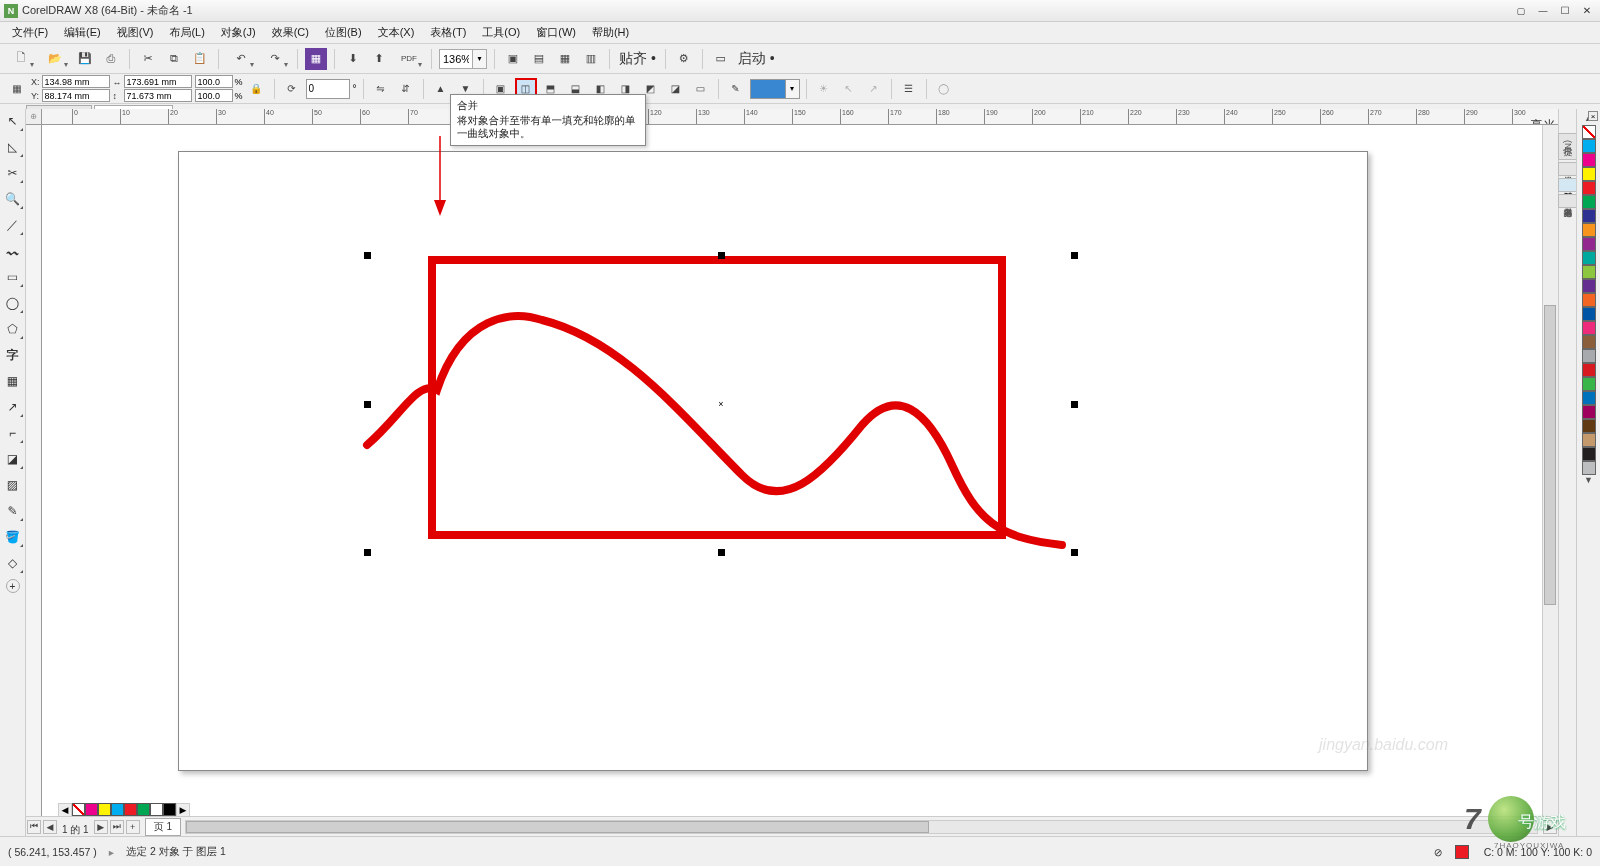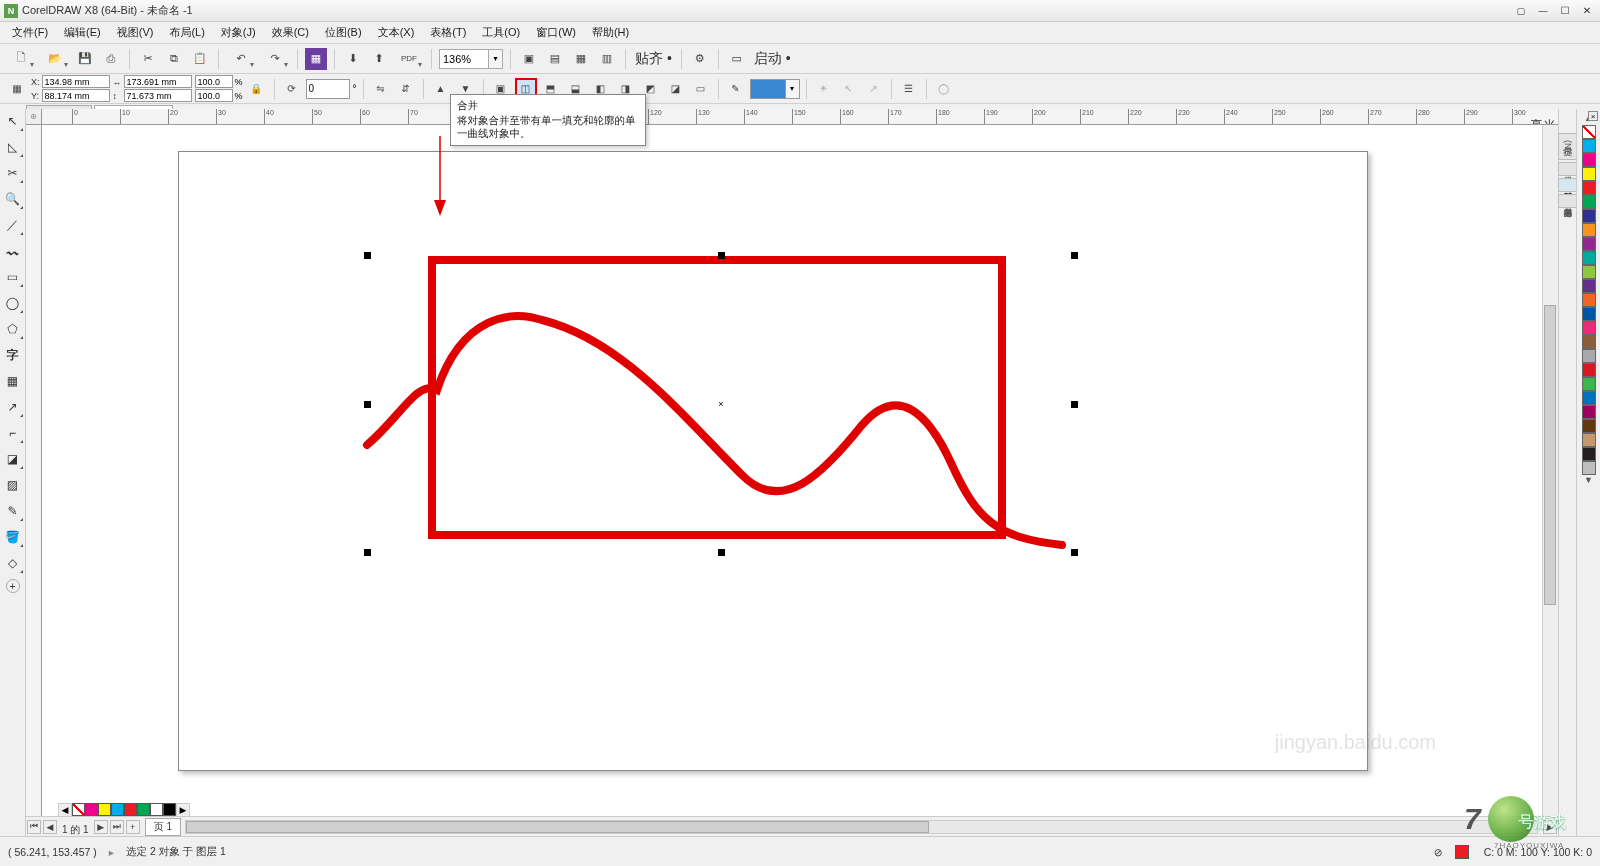--- a/index.html
+++ b/index.html
@@ -19,21 +19,21 @@
 .menubar { height: 22px; background: #f0f0f0; display: flex; align-items: center; padding: 0 4px; font-size: 11px; color: #222; border-bottom: 1px solid #d0d0d0; }
 .menubar .menu-item { padding: 2px 8px; cursor: default; }
 
 
 .toolbar { height: 30px; background: #f0f0f0; display: flex; align-items: center; padding: 0 6px; font-size: 11px; border-bottom: 1px solid #d0d0d0; gap: 4px; }
 .tbtn { width: 22px; height: 22px; display: flex; align-items: center; justify-content: center; color: #444; border: 1px solid transparent; }
 .tbtn.drop { width: 30px; position:relative; }
 .tbtn.drop::after { content:"▾"; font-size:8px; position:absolute; right:1px; bottom:0; color:#666; }
 .tsep { width: 1px; height: 20px; background: #ccc; margin: 0 3px; }
 .zoom-combo { display:flex; align-items:center; }
-.zoom-combo input { width: 50px; height: 20px; font-size: 11px; border: 1px solid #aaa; padding: 0 3px; background:#fff; }
+.zoom-combo input { width: 34px; height: 20px; font-size: 11px; border: 1px solid #aaa; padding: 0 3px; background:#fff; }
 .zoom-combo .dd { width:14px; height:20px; border:1px solid #aaa; border-left:0; background:#f5f5f5; display:flex; align-items:center; justify-content:center; font-size:8px;}
 .tlabel { font-size: 14px; color: #333; padding: 0 2px;}
 
 
 .propbar { height: 30px; background: #f0f0f0; display: flex; align-items: center; padding: 0 6px; font-size: 10px; border-bottom: 1px solid #d0d0d0; gap: 3px; position:relative; }
 .coord-grid { display: grid; grid-template-columns: auto auto; grid-template-rows: 13px 13px; gap:1px 2px; align-items:center; }
 .coord-label { font-size: 9px; color: #333; display:flex; align-items:center; gap:1px;}
 .coord-input { width: 68px; height: 13px; font-size: 9px; border: 1px solid #999; background: #fff; padding: 0 2px; }
 .pct-input { width: 38px; height: 13px; font-size: 9px; border: 1px solid #999; background: #fff; padding: 0 2px; }
 .rot-input { width: 44px; height: 20px; font-size: 10px; border: 1px solid #999; background:#fff; padding: 0 2px;}
@@ -112,21 +112,21 @@
 
 
 .statusbar { position:absolute; left:0; right:0; bottom:0; height:30px; background:#f0f0f0; border-top:1px solid #ccc; display:flex; align-items:center; font-size:10.5px; color:#333; padding:0 8px; gap:12px;}
 .statusbar .sbsep { color:#888; }
 .statusbar .spacer { flex:1; }
 .statusbar .fill-sw { width:14px; height:14px; border:1px solid #555; display:inline-block; vertical-align:middle; margin-right:3px;}
 
 
 .wm1 { position:absolute; right:100px; bottom:90px; font-size:44px; font-weight:bold; color:rgba(150,150,150,.25); font-family: Georgia, serif; letter-spacing:1px; pointer-events:none;}
 .wm1 .sub { font-size:26px; font-family:"Microsoft YaHei"; font-weight:normal; margin-left:10px;}
-.wm2 { position:absolute; right:122px; bottom:62px; font-size:20px; color:rgba(150,150,150,.28); font-family:Arial; pointer-events:none;}
+.wm2 { position:absolute; right:110px; bottom:62px; font-size:16px; color:rgba(150,150,150,.28); font-family:Arial; pointer-events:none;font-style:italic;}
 .wm-logo { position:absolute; right:16px; bottom:20px; width:120px; height:50px; pointer-events:none; opacity:.9;}
 .wm-logo .num { font-size:30px; font-weight:bold; color:#444; font-style:italic; position:absolute; left:0; top:6px;}
 .wm-logo .globe { position:absolute; left:24px; top:0; width:46px; height:46px; border-radius:50%; background: radial-gradient(circle at 35% 30%, #b9e27b, #5aa83a 60%, #2e6e1e);}
 .wm-logo .txt { position:absolute; left:54px; top:16px; font-size:16px; font-weight:normal; color:#fff; text-shadow:0 1px 2px #2a5;}
 .wm-logo .under { position:absolute; left:30px; bottom:-4px; font-size:8px; color:#666; letter-spacing:1px;}
 
 svg { display:block; }
 </style>
 </head>
 <body>

